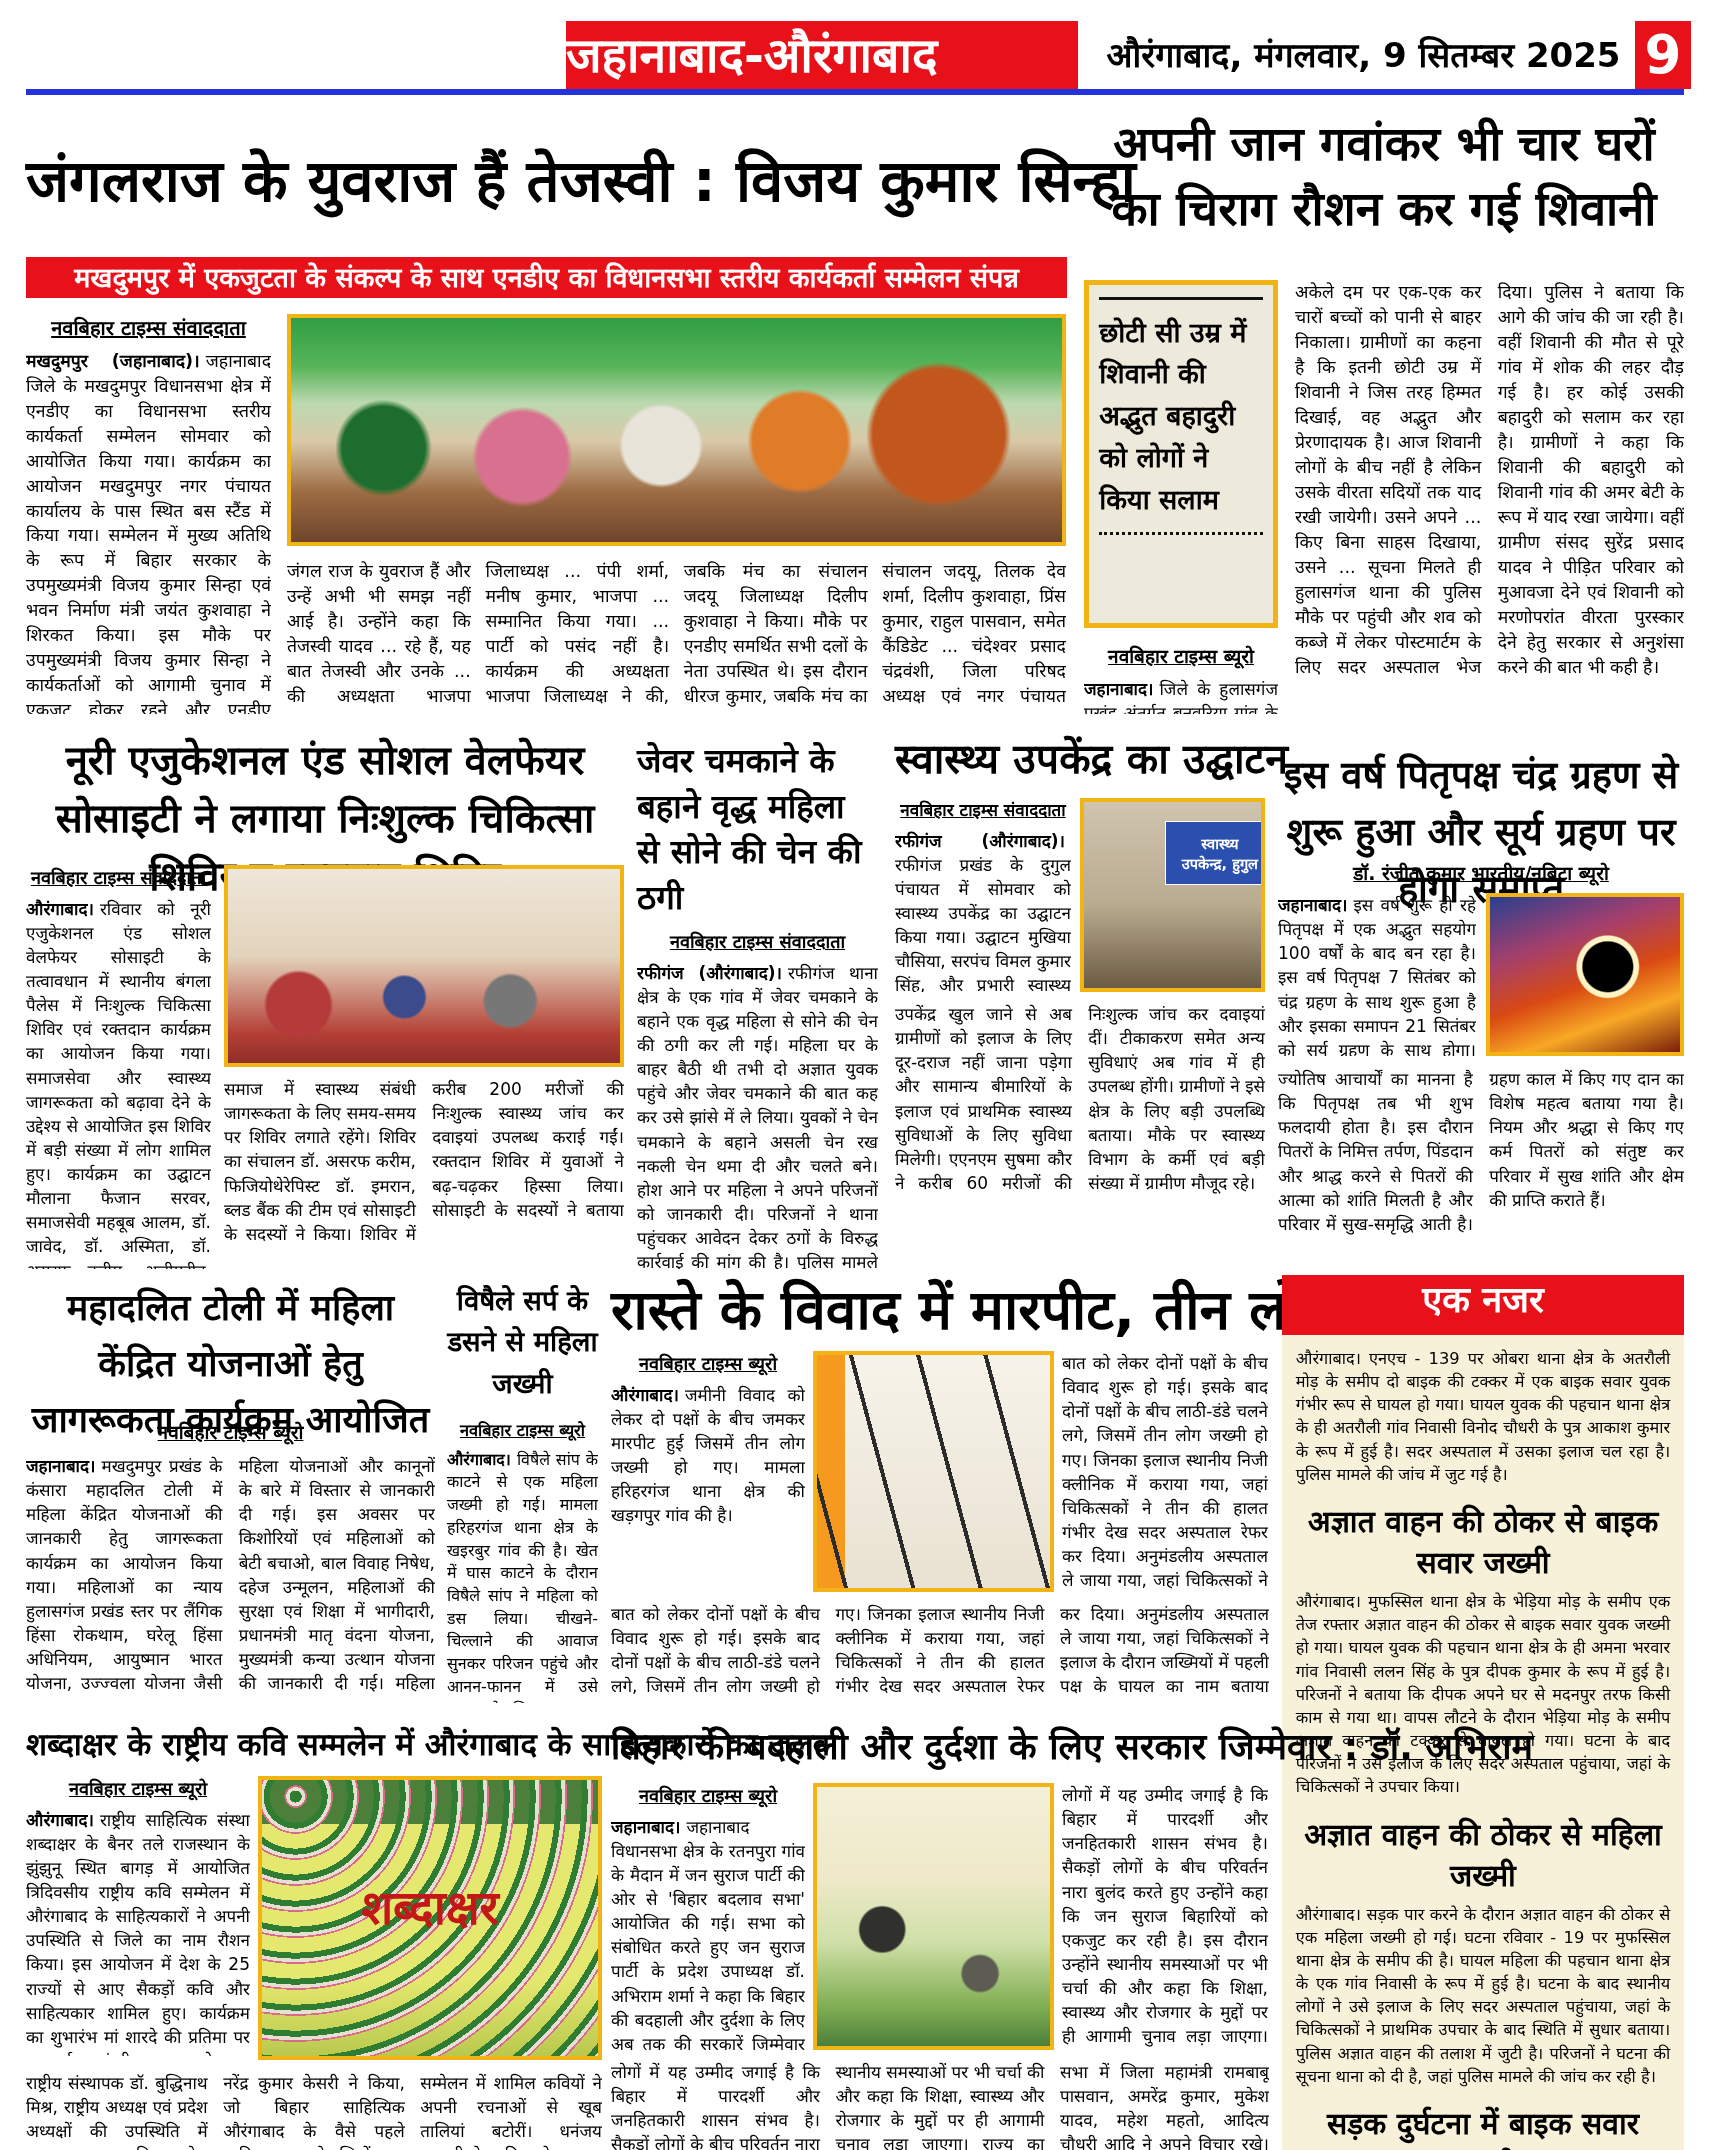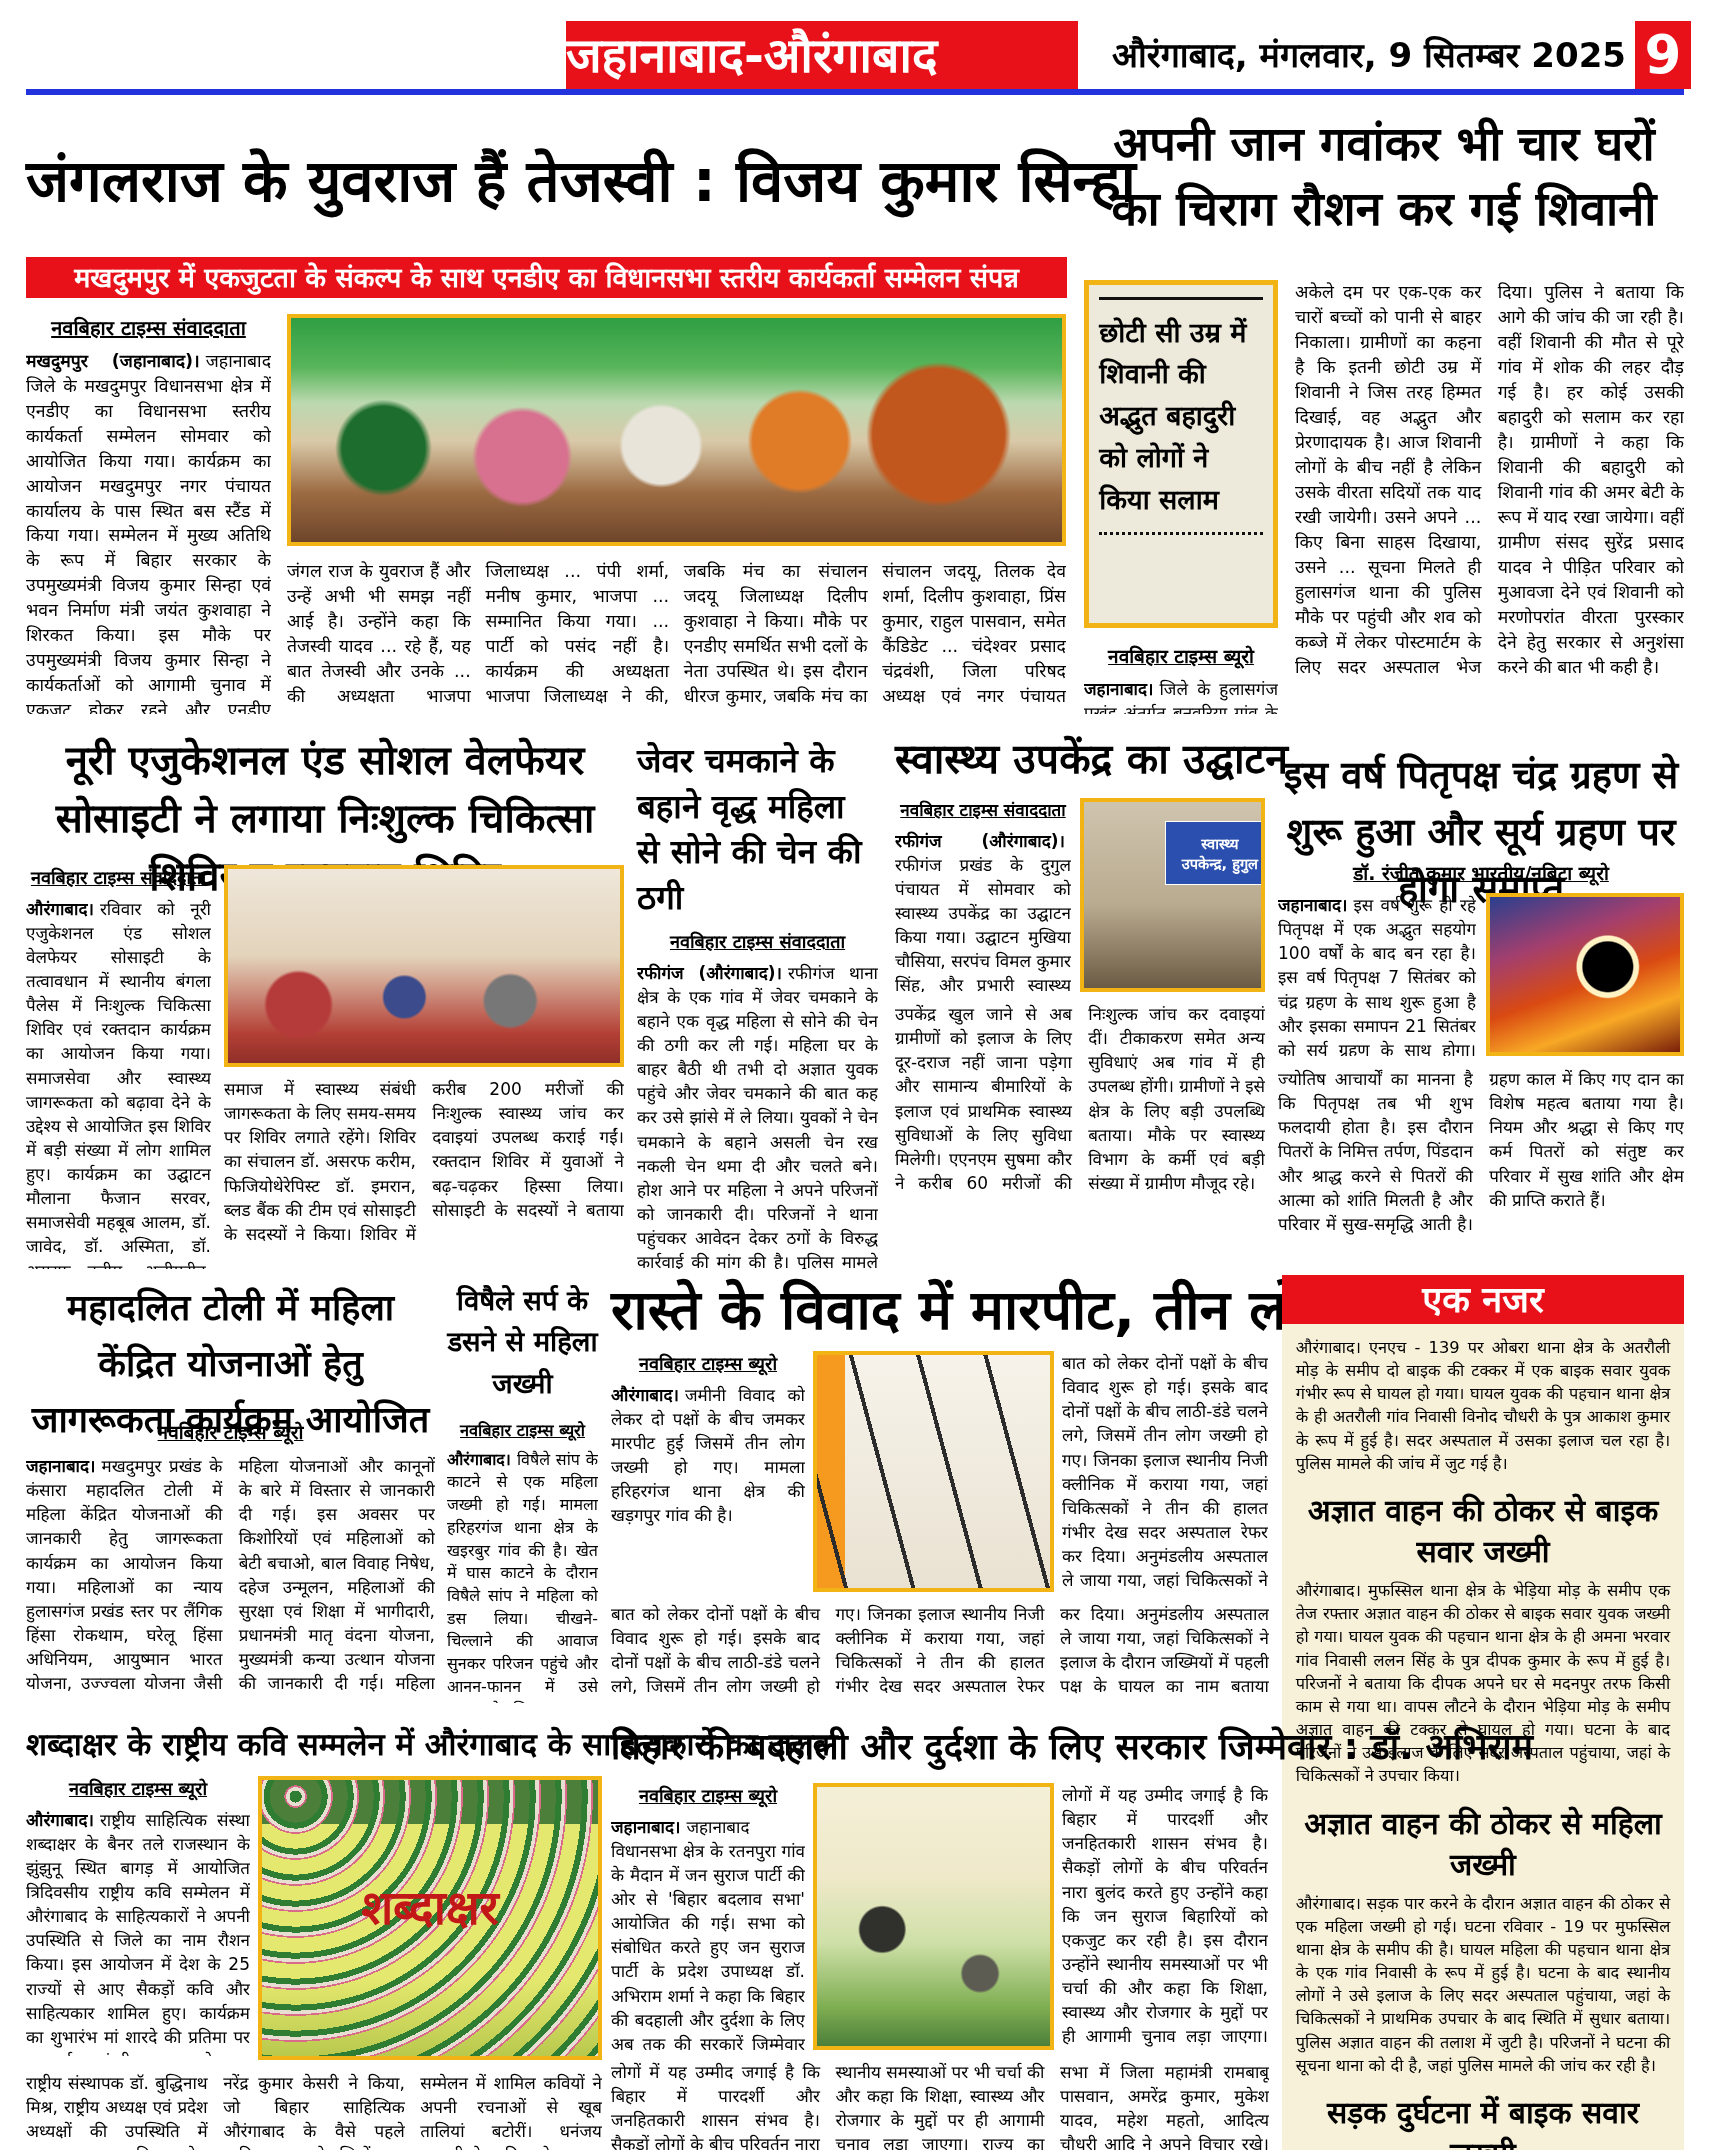--- a/index.html
+++ b/index.html
@@ -48,21 +48,21 @@
   .stagetext{position:absolute;left:0;top:34%;width:100%;text-align:center;color:#c21818;
     font-size:47px;font-weight:bold}
   .box-rule{height:3.4px;background:#111;margin-bottom:11.2px}
   .box-dots{border-top:3.4px dotted #111;margin-top:11.2px}
 </style>
 </head>
 <body>
 
 <div class="abs" style="left:0;top:0;width:1709px;height:95px">
   <div class="abs redband" style="left:566px;top:20.6px;width:512px;height:68px;font-size:48px;font-weight:bold;line-height:68px">जहानाबाद-औरंगाबाद</div>
-  <div class="abs" style="left:1101px;top:20.6px;width:525px;font-size:34px;font-weight:bold;text-align:right;line-height:68px">औरंगाबाद, मंगलवार, 9 सितम्बर 2025</div>
+  <div class="abs" style="left:1101px;top:20.6px;width:525px;font-size:34px;font-weight:bold;text-align:center;line-height:68px">औरंगाबाद, मंगलवार, 9 सितम्बर 2025</div>
   <div class="abs redband" style="left:1635px;top:20.6px;width:56px;height:68px;font-size:53px;font-weight:bold;text-align:center;line-height:68px">9</div>
   <div class="abs" style="left:26px;top:89px;width:1658px;height:6px;background:#2233dd"></div>
 </div>
 
 <div class="abs hl" style="left:26px;top:110px;width:1041px;height:142px;font-size:58px;line-height:142px;white-space:nowrap">जंगलराज के युवराज हैं तेजस्वी : विजय कुमार सिन्हा</div>
 <div class="abs redband hl" style="left:26px;top:257px;width:1041px;height:41px;font-size:27px;line-height:41px;color:#fff">मखदुमपुर में एकजुटता के संकल्प के साथ एनडीए का विधानसभा स्तरीय कार्यकर्ता सम्मेलन संपन्न</div>
 <div class="abs clip" style="left:26px;top:314px;width:245px;height:400px">
   <p class="byline" style="font-size:20px">नवबिहार टाइम्स संवाददाता</p>
   <p class="bd" style="font-size:17.6px">
     <span class="dl">मखदुमपुर (जहानाबाद)।</span><span>जहानाबाद जिले के मखदुमपुर विधानसभा क्षेत्र में एनडीए का विधानसभा स्तरीय कार्यकर्ता सम्मेलन सोमवार को आयोजित किया गया। कार्यक्रम का आयोजन मखदुमपुर नगर पंचायत कार्यालय के पास स्थित बस स्टैंड में किया गया। सम्मेलन में मुख्य अतिथि के रूप में बिहार सरकार के उपमुख्यमंत्री विजय कुमार सिन्हा एवं भवन निर्माण मंत्री जयंत कुशवाहा ने शिरकत किया। इस मौके पर उपमुख्यमंत्री विजय कुमार सिन्हा ने कार्यकर्ताओं को आगामी चुनाव में एकजुट होकर रहने और एनडीए समर्थित उम्मीदवार को जीताने की अपील की। इस अवसर पर सिन्हा ने तेजस्वी यादव पर कटाक्ष किया।</span>
@@ -144,21 +144,21 @@
   <p class="byline" style="font-size:18px">नवबिहार टाइम्स ब्यूरो</p>
   <p class="bd" style="font-size:17px">
     <span class="dl">औरंगाबाद।</span><span>जमीनी विवाद को लेकर दो पक्षों के बीच जमकर मारपीट हुई जिसमें तीन लोग जख्मी हो गए। मामला हरिहरगंज थाना क्षेत्र की खड़गपुर गांव की है।</span>
   </p>
 </div>
 <div class="photo ph-cartoon" style="left:813px;top:1351px;width:241px;height:241px"></div>
 <div class="abs clip bd" style="left:1062px;top:1351px;width:206px;height:241px;font-size:17px">बात को लेकर दोनों पक्षों के बीच विवाद शुरू हो गई। इसके बाद दोनों पक्षों के बीच लाठी-डंडे चलने लगे, जिसमें तीन लोग जख्मी हो गए। जिनका इलाज स्थानीय निजी क्लीनिक में कराया गया, जहां चिकित्सकों ने तीन की हालत गंभीर देख सदर अस्पताल रेफर कर दिया। अनुमंडलीय अस्पताल ले जाया गया, जहां चिकित्सकों ने इलाज के दौरान जख्मियों में पहली पक्ष के घायल का नाम बताया गया। घटना का कारण जमीनी विवाद बताया जा रहा है। इस मामले में थानाध्यक्ष ने बताया कि दोनों पक्षों की ओर से आवेदन दिया गया है। मारपीट की घटना में दूसरे पक्ष के लोगों को भी चोटें आई हैं। पुलिस मामले की जांच कर रही है। आवेदन पर कार्रवाई की जाएगी।</div>
 <div class="abs clip cols3 bd" style="left:611px;top:1602px;width:658px;height:99px;font-size:17px">बात को लेकर दोनों पक्षों के बीच विवाद शुरू हो गई। इसके बाद दोनों पक्षों के बीच लाठी-डंडे चलने लगे, जिसमें तीन लोग जख्मी हो गए। जिनका इलाज स्थानीय निजी क्लीनिक में कराया गया, जहां चिकित्सकों ने तीन की हालत गंभीर देख सदर अस्पताल रेफर कर दिया। अनुमंडलीय अस्पताल ले जाया गया, जहां चिकित्सकों ने इलाज के दौरान जख्मियों में पहली पक्ष के घायल का नाम बताया गया। घटना का कारण जमीनी विवाद बताया जा रहा है। इस मामले में थानाध्यक्ष ने बताया कि दोनों पक्षों की ओर से आवेदन दिया गया है। मारपीट की घटना में दूसरे पक्ष के लोगों को भी चोटें आई हैं। पुलिस मामले की जांच कर रही है। आवेदन पर कार्रवाई की जाएगी।</div>
 
 <div class="abs" style="left:1282px;top:1275px;width:402px;height:1374px;background:#f8f1da;box-sizing:border-box">
-  <div class="redband hl" style="height:49px;font-size:36px;line-height:49px">एक नजर</div>
+  <div class="redband hl" style="height:60px;font-size:36px;line-height:49px">एक नजर</div>
   <div class="clip" style="padding:12px 13.8px;height:1299px">
     <div>
       <p class="bd" style="font-size:16.3px">औरंगाबाद। एनएच - 139 पर ओबरा थाना क्षेत्र के अतरौली मोड़ के समीप दो बाइक की टक्कर में एक बाइक सवार युवक गंभीर रूप से घायल हो गया। घायल युवक की पहचान थाना क्षेत्र के ही अतरौली गांव निवासी विनोद चौधरी के पुत्र आकाश कुमार के रूप में हुई है। सदर अस्पताल में उसका इलाज चल रहा है। पुलिस मामले की जांच में जुट गई है।</p>
     </div>
     <div>
       <div class="hl" style="font-size:30px;margin:14.6px 0 7.7px">अज्ञात वाहन की ठोकर से बाइक सवार जख्मी</div>
       <p class="bd" style="font-size:16.3px">औरंगाबाद। मुफस्सिल थाना क्षेत्र के भेड़िया मोड़ के समीप एक तेज रफ्तार अज्ञात वाहन की ठोकर से बाइक सवार युवक जख्मी हो गया। घायल युवक की पहचान थाना क्षेत्र के ही अमना भरवार गांव निवासी ललन सिंह के पुत्र दीपक कुमार के रूप में हुई है। परिजनों ने बताया कि दीपक अपने घर से मदनपुर तरफ किसी काम से गया था। वापस लौटने के दौरान भेड़िया मोड़ के समीप अज्ञात वाहन की टक्कर से घायल हो गया। घटना के बाद परिजनों ने उसे इलाज के लिए सदर अस्पताल पहुंचाया, जहां के चिकित्सकों ने उपचार किया।</p>
     </div>
     <div>
       <div class="hl" style="font-size:30px;margin:14.6px 0 7.7px">अज्ञात वाहन की ठोकर से महिला जख्मी</div>

